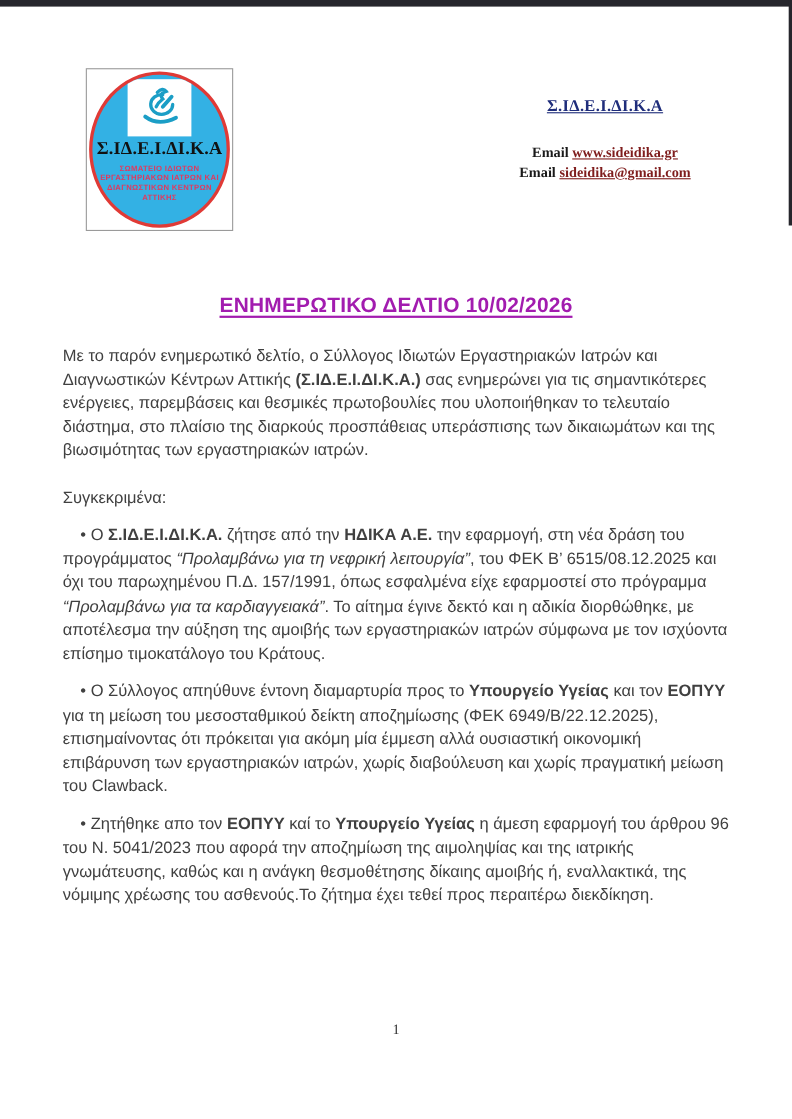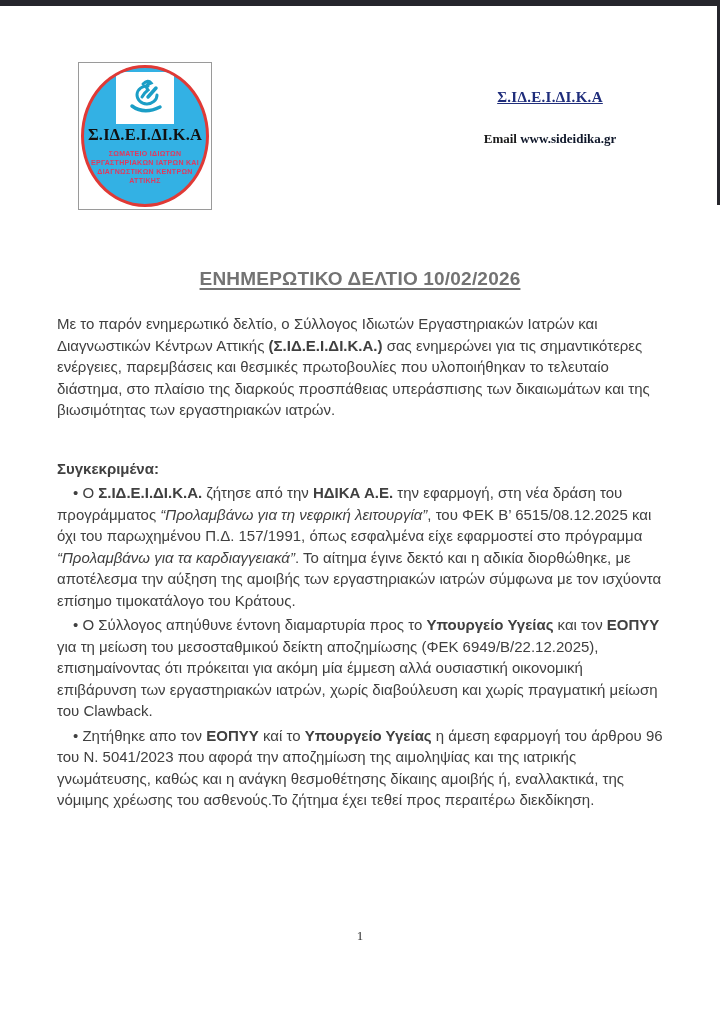--- a/index.html
+++ b/index.html
@@ -80,51 +80,52 @@
     color: #1f2d7b;
     text-decoration: underline;
     margin-bottom: 24px;
     letter-spacing: 0.3px;
   }
   .contact .line {
     font-size: 13px;
     line-height: 18px;
   }
   .contact a {
-    color: #0f172a;
+    color: #7f1d1d;
+    text-decoration: underline;
     cursor: pointer;
   }
 
   
   .doc-title {
     position: absolute; left: 0; top: 268px;
     width: 720px;
     text-align: center;
     font-weight: bold;
     font-size: 19px;
-    color: #737373;
+    color: #a21caf;
     text-decoration: underline;
     text-decoration-thickness: 2px;
     text-underline-offset: 3px;
     letter-spacing: 0.2px;
   }
   .body-text {
     position: absolute; left: 57px; top: 313px;
     width: 606px;
     font-size: 15px;
     line-height: 21.5px;
     color: #404040;
   }
   .body-text p { margin: 0; }
   .body-text .heading {
-    font-weight: bold;
-    margin-top: 37px;
+    font-weight: normal;
+    margin-top: 21px;
   }
   .body-text .bullet {
-    margin-top: 3px;
+    margin-top: 13px;
     text-indent: 16px;
   }
   .b { font-weight: bold; }
   .i { font-style: italic; }
 
   .page-number {
     position: absolute; left: 0; top: 928px;
     width: 720px;
     text-align: center;
     font-family: "Liberation Serif", serif;
@@ -160,20 +161,23 @@
         <div>ΑΤΤΙΚΗΣ</div>
       </div>
     </div>
   </div>
 
   <div class="contact">
     <span class="org">Σ.ΙΔ.Ε.Ι.ΔΙ.Κ.Α</span>
     <div class="line">
       <span>Email </span><a>www.sideidika.gr</a>
     </div>
+    <div class="line">
+      <span>Email </span><a>sideidika@gmail.com</a>
+    </div>
   </div>
 
   <div class="doc-title">ΕΝΗΜΕΡΩΤΙΚΟ ΔΕΛΤΙΟ 10/02/2026</div>
 
   <div class="body-text">
     <p><span>Με το παρόν ενημερωτικό δελτίο, ο Σύλλογος Ιδιωτών Εργαστηριακών Ιατρών και Διαγνωστικών Κέντρων Αττικής </span><span class="b">(Σ.ΙΔ.Ε.Ι.ΔΙ.Κ.Α.)</span><span> σας ενημερώνει για τις σημαντικότερες ενέργειες, παρεμβάσεις και θεσμικές πρωτοβουλίες που υλοποιήθηκαν το τελευταίο διάστημα, στο πλαίσιο της διαρκούς προσπάθειας υπεράσπισης των δικαιωμάτων και της βιωσιμότητας των εργαστηριακών ιατρών.</span></p>
     <p class="heading">Συγκεκριμένα:</p>
     <p class="bullet"><span>• Ο </span><span class="b">Σ.ΙΔ.Ε.Ι.ΔΙ.Κ.Α.</span><span> ζήτησε από την </span><span class="b">ΗΔΙΚΑ Α.Ε.</span><span> την εφαρμογή, στη νέα δράση του προγράμματος </span><span class="i">“Προλαμβάνω για τη νεφρική λειτουργία”</span><span>, του ΦΕΚ Β’ 6515/08.12.2025 και όχι του παρωχημένου Π.Δ. 157/1991, όπως εσφαλμένα είχε εφαρμοστεί στο πρόγραμμα </span><span class="i">“Προλαμβάνω για τα καρδιαγγειακά”</span><span>. Το αίτημα έγινε δεκτό και η αδικία διορθώθηκε, με αποτέλεσμα την αύξηση της αμοιβής των εργαστηριακών ιατρών σύμφωνα με τον ισχύοντα επίσημο τιμοκατάλογο του Κράτους.</span></p>
     <p class="bullet"><span>• Ο Σύλλογος απηύθυνε έντονη διαμαρτυρία προς το </span><span class="b">Υπουργείο Υγείας</span><span> και τον </span><span class="b">ΕΟΠΥΥ</span><span> για τη μείωση του μεσοσταθμικού δείκτη αποζημίωσης (ΦΕΚ 6949/Β/22.12.2025), επισημαίνοντας ότι πρόκειται για ακόμη μία έμμεση αλλά ουσιαστική οικονομική επιβάρυνση των εργαστηριακών ιατρών, χωρίς διαβούλευση και χωρίς πραγματική μείωση του Clawback.</span></p>
     <p class="bullet"><span>• Ζητήθηκε απο τον </span><span class="b">ΕΟΠΥΥ</span><span> καί το </span><span class="b">Υπουργείο Υγείας</span><span> η άμεση εφαρμογή του άρθρου 96 του Ν. 5041/2023 που αφορά την αποζημίωση της αιμοληψίας και της ιατρικής γνωμάτευσης, καθώς και η ανάγκη θεσμοθέτησης δίκαιης αμοιβής ή, εναλλακτικά, της νόμιμης χρέωσης του ασθενούς.Το ζήτημα έχει τεθεί προς περαιτέρω διεκδίκηση.</span></p>

